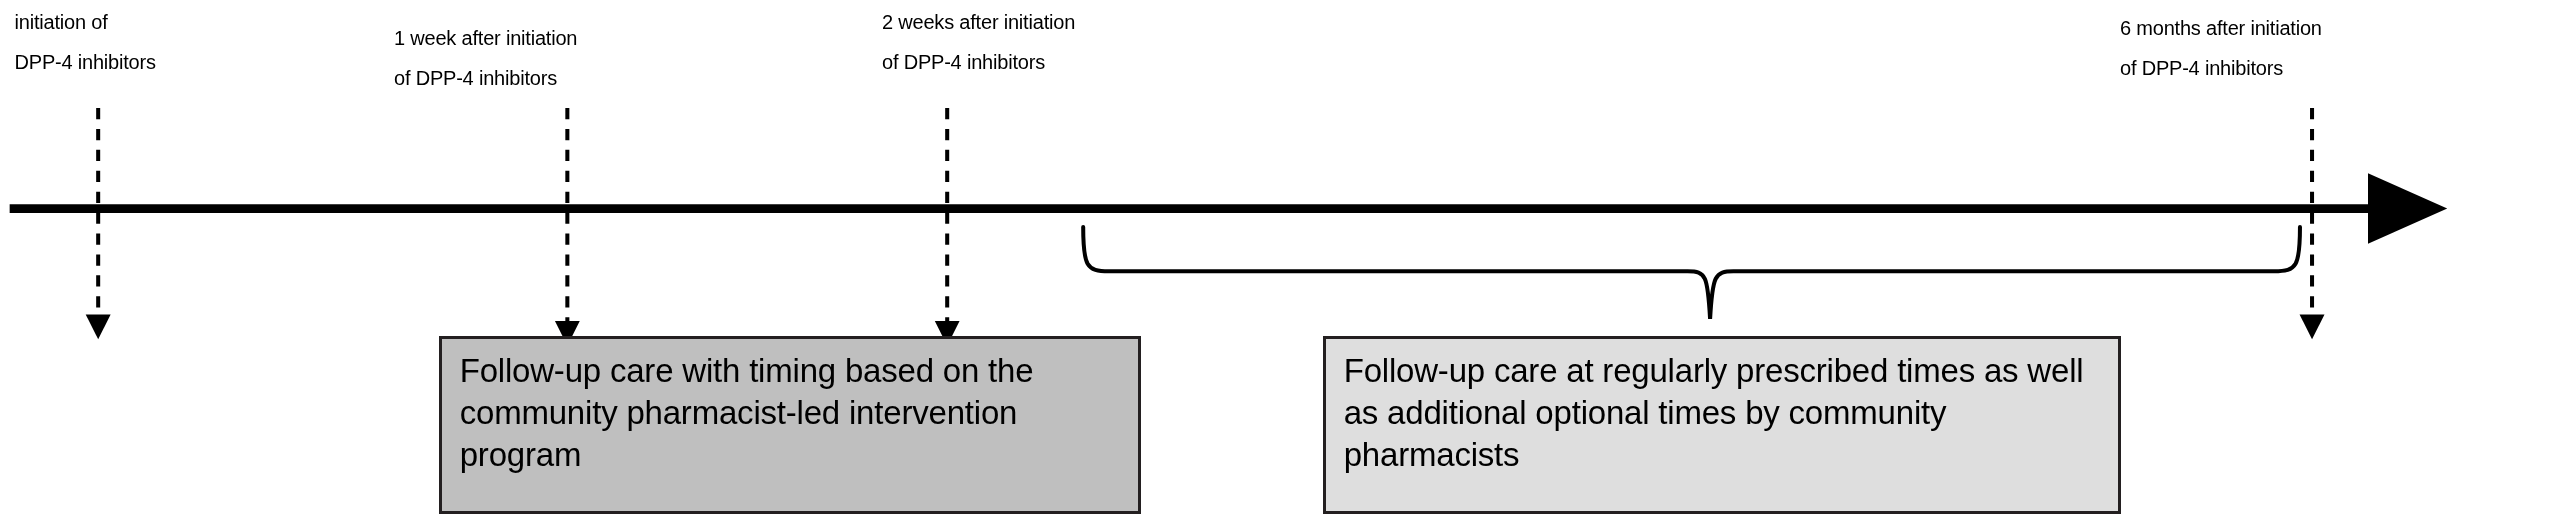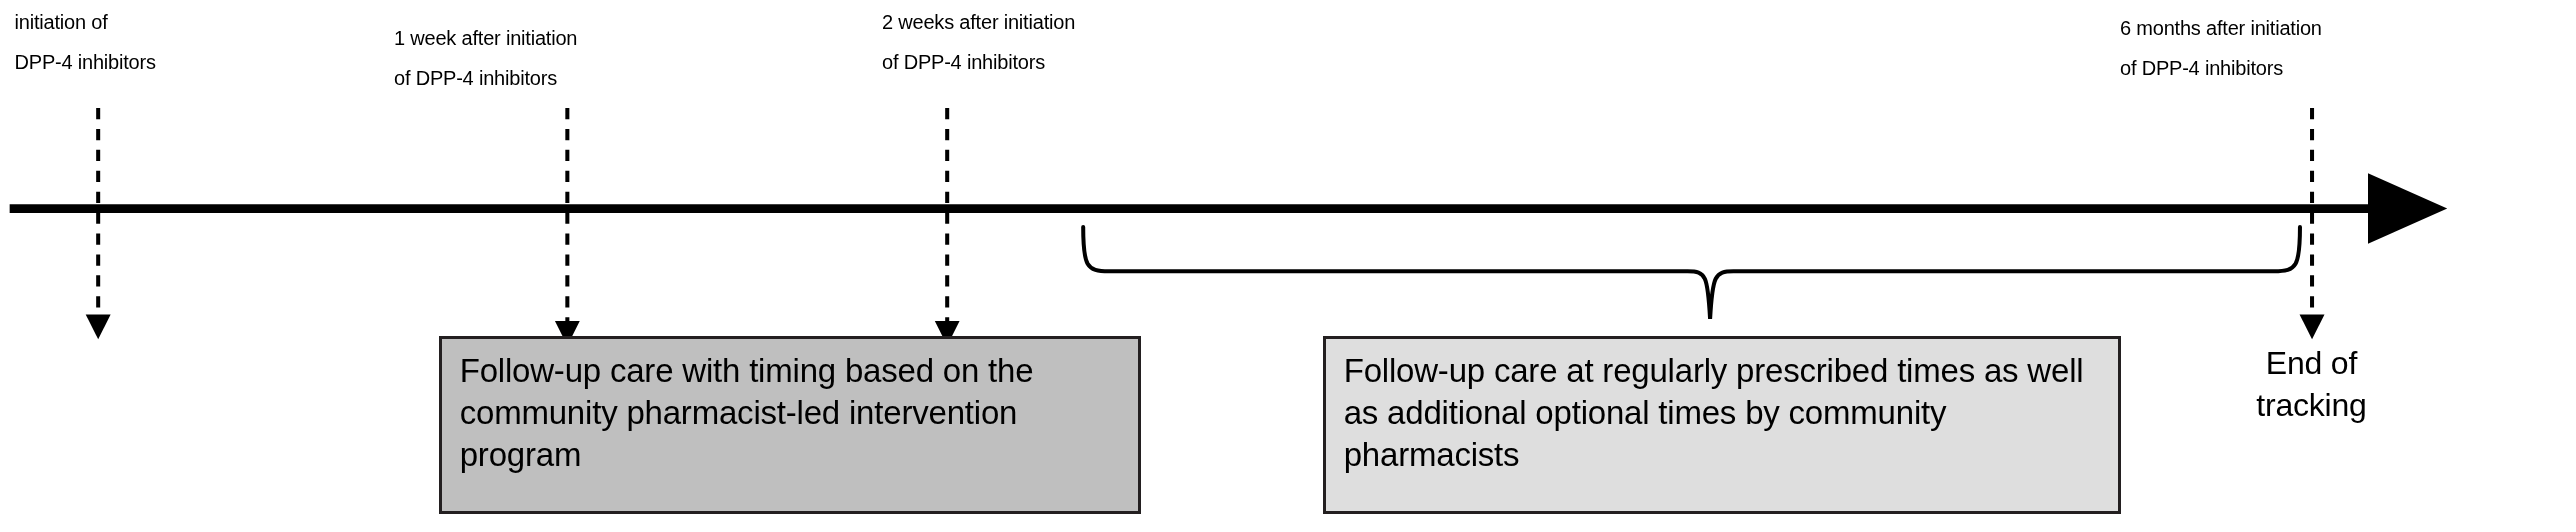--- a/index.html
+++ b/index.html
@@ -97,21 +97,19 @@
     <path d="M1346,282
              C1346,330 1350,337 1378,337
              L2097,337
              C2120,337 2122,342 2125,396
              C2128,342 2131,337 2154,337
              L2826,337
              C2854,337 2858,330 2858,282" fill="none" stroke="#000000" stroke-width="5" stroke-linecap="round"></path>
   </svg>
 
 
-  <div class="bottom-label" style="left:2211px; top:342px; width:201px;">End of
-tracking</div>
 
   <div class="phase-box light" style="left:1323px; top:336px; width:798px; height:178px;">Follow-up care at regularly prescribed times as well as additional optional times by community pharmacists</div>
 
   <div class="phase-box dark" style="left:439px; top:336px; width:702px; height:178px;">Follow-up care with timing based on the community pharmacist-led intervention program</div>
 
 </div>
 
 
 </body></html>

